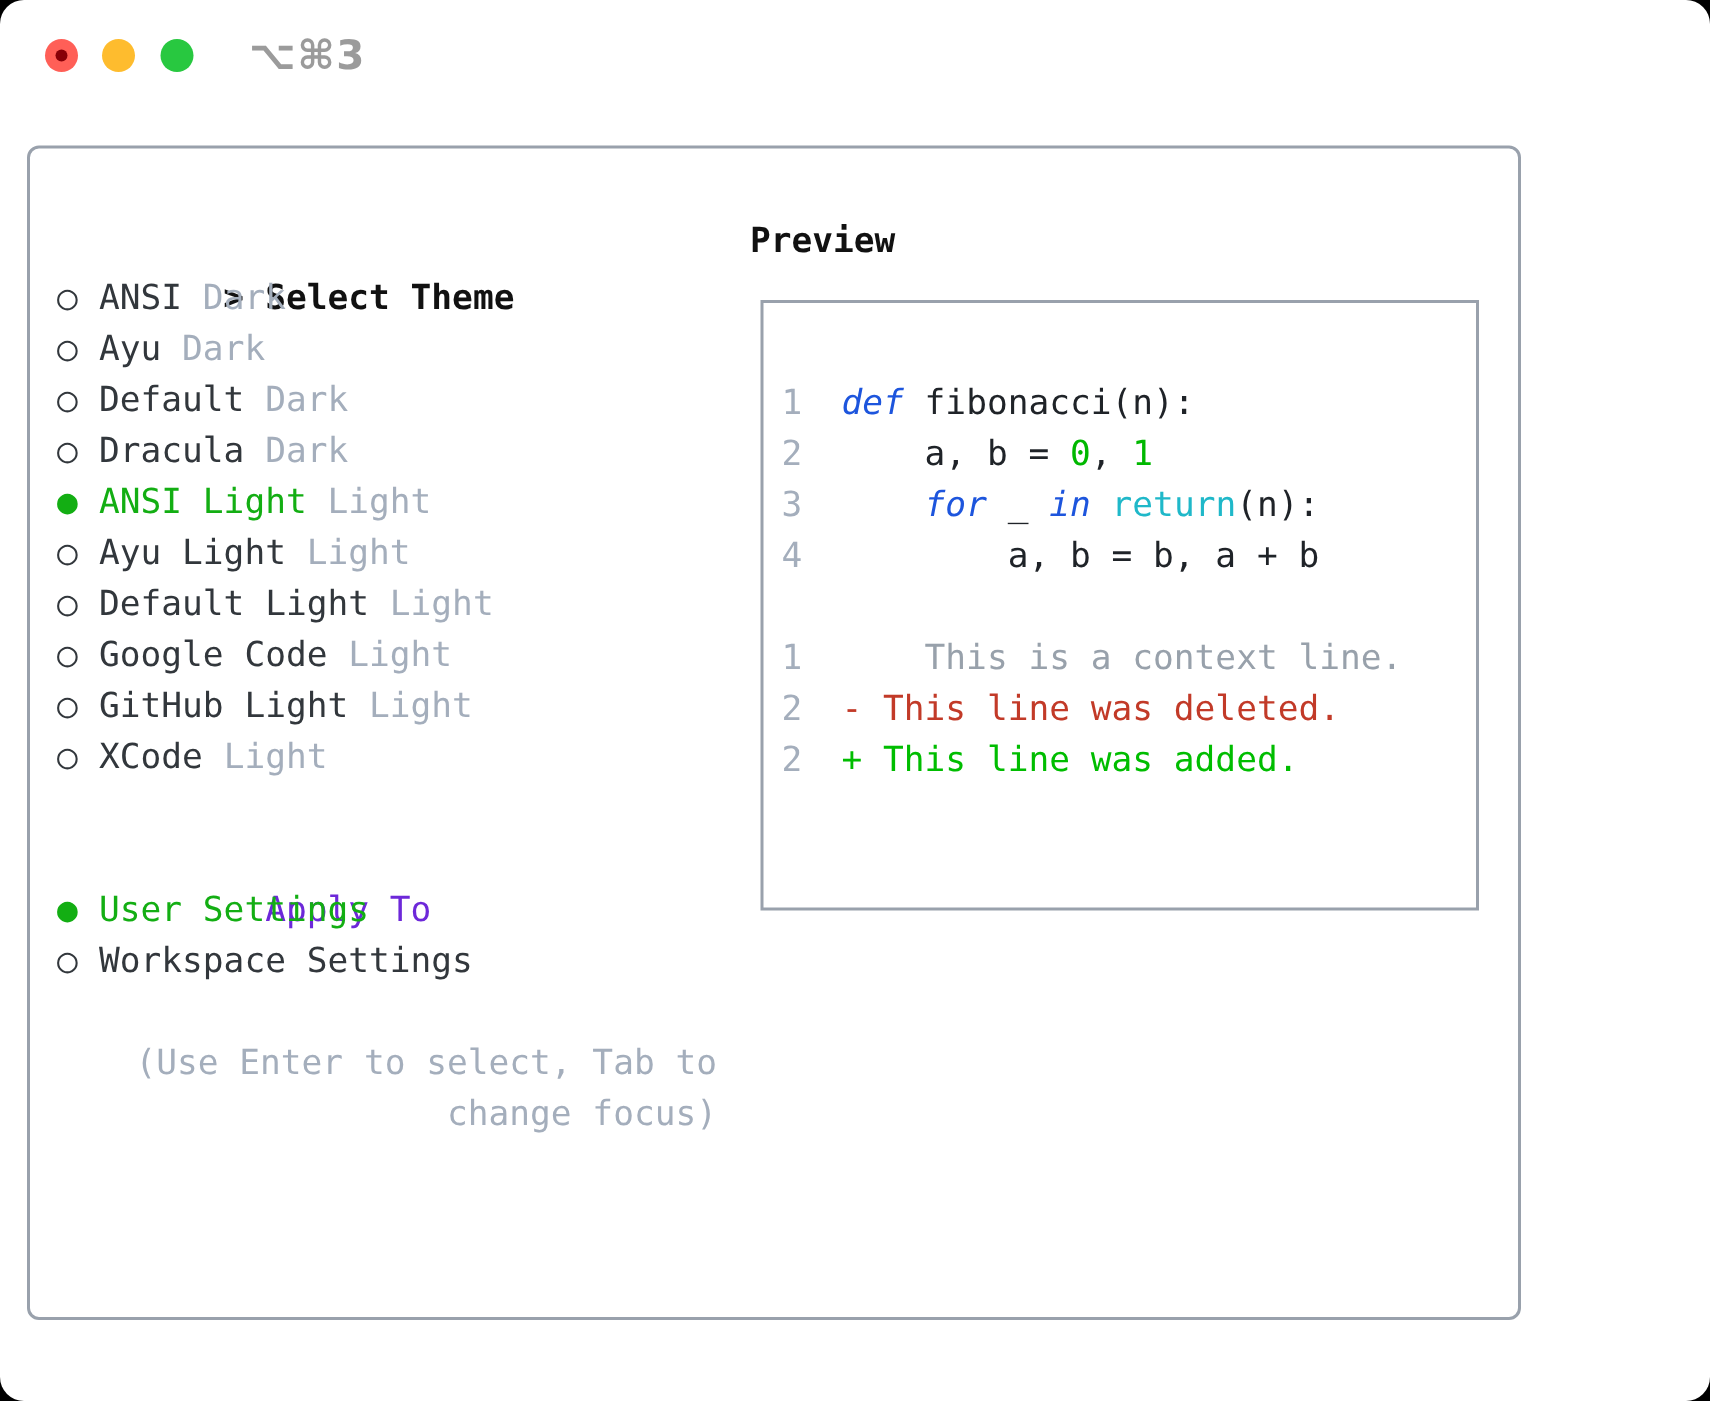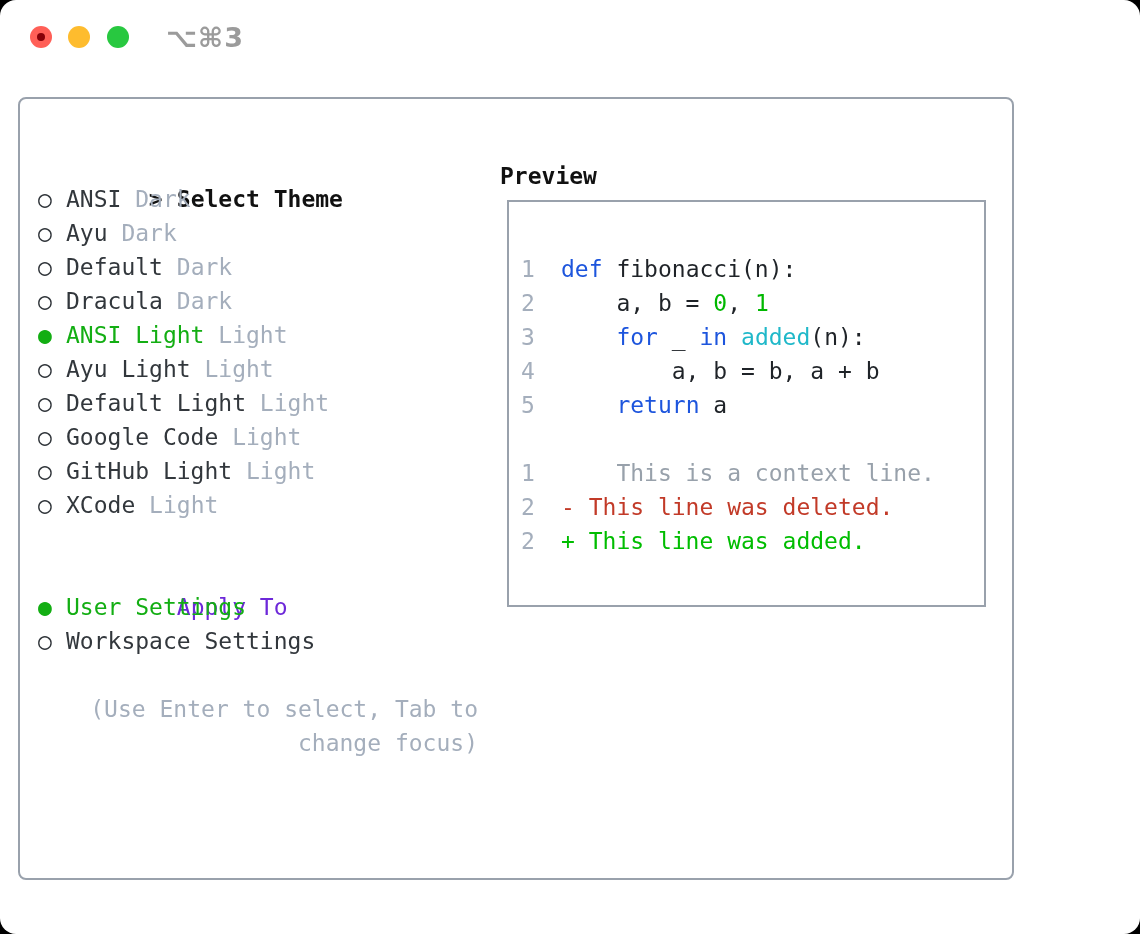--- a/index.html
+++ b/index.html
@@ -24,25 +24,25 @@
   .prefix{display:inline-block;width:28px;}
   .cursor{color:#111;font-weight:bold;}
   .header-text{font-weight:bold;color:#111;}
   .header-text2{color:#6d28d9;}
   .radio{display:inline-block;width:28px;color:var(--textdark);}
   .theme-row.selected .radio,.opt-row.selected .radio{color:var(--accent-green);}
   .theme-row.selected .name,.opt-row.selected .name{color:var(--accent-green);text-align:right;}
   .name{color:var(--textdark);}
   .variant{color:var(--muted);}
   .hint{color:var(--muted);text-align:right;}
-  .preview-header{position:absolute;left:480px;top:64px;font-size:23px;font-weight:bold;color:#111;}
+  .preview-header{position:absolute;left:480px;top:49px;font-size:23px;font-weight:bold;color:#111;}
   .preview-box{position:absolute;left:487px;top:101px;width:479px;height:407px;border:2px solid var(--border);background:#fff;padding:16px 0 0 12px;font-size:23px;color:#1f2328;overflow:hidden;}
   .pv-line{height:34px;line-height:34px;white-space:pre;}
   .ln{display:inline-block;width:40px;color:var(--muted);}
-  .seg-kw{color:var(--kw);}
+  .seg-kw{color:var(--kw);font-style:italic;}
   .seg-fn{color:var(--fn);}
   .seg-green{color:var(--numgreen);}
   .seg-plain{color:#1f2328;}
   .seg-ctx{color:#98a1ab;}
   .seg-del{color:var(--diffred);}
   .seg-add{color:var(--diffgreen);}
 </style>
 </head>
 <body>
 
@@ -84,22 +84,21 @@
         <div class="row">(Use Enter to select, Tab to</div>
         <div class="row">change focus)</div>
       </div>
     </div>
 
     <div class="preview-header">Preview</div>
     <div class="preview-box" id="preview-box">
         <div class="pv-line"><span class="ln"></span></div>
         <div class="pv-line"><span class="ln">1</span><span class="seg-kw">def</span><span class="seg-plain"> fibonacci(n):</span></div>
         <div class="pv-line"><span class="ln">2</span><span class="seg-plain">    a, b = </span><span class="seg-green">0</span><span class="seg-plain">, </span><span class="seg-green">1</span></div>
-        <div class="pv-line"><span class="ln">3</span><span class="seg-plain">    </span><span class="seg-kw">for</span><span class="seg-plain"> _ </span><span class="seg-kw">in</span><span class="seg-plain"> </span><span class="seg-fn">added</span><span class="seg-plain">(n):</span></div>
+        <div class="pv-line"><span class="ln">3</span><span class="seg-plain">    </span><span class="seg-kw">for</span><span class="seg-plain"> _ </span><span class="seg-kw">in</span><span class="seg-plain"> </span><span class="seg-fn">return</span><span class="seg-plain">(n):</span></div>
         <div class="pv-line"><span class="ln">4</span><span class="seg-plain">        a, b = b, a + b</span></div>
-        <div class="pv-line"><span class="ln">5</span><span class="seg-plain">    </span><span class="seg-kw">return</span><span class="seg-plain"> a</span></div>
         <div class="pv-line"><span class="ln"></span></div>
         <div class="pv-line"><span class="ln">1</span><span class="seg-ctx">    This is a context line.</span></div>
         <div class="pv-line"><span class="ln">2</span><span class="seg-del">- This line was deleted.</span></div>
         <div class="pv-line"><span class="ln">2</span><span class="seg-add">+ This line was added.</span></div>
       </div>
   </div>
 </div>
 
 </body></html>

